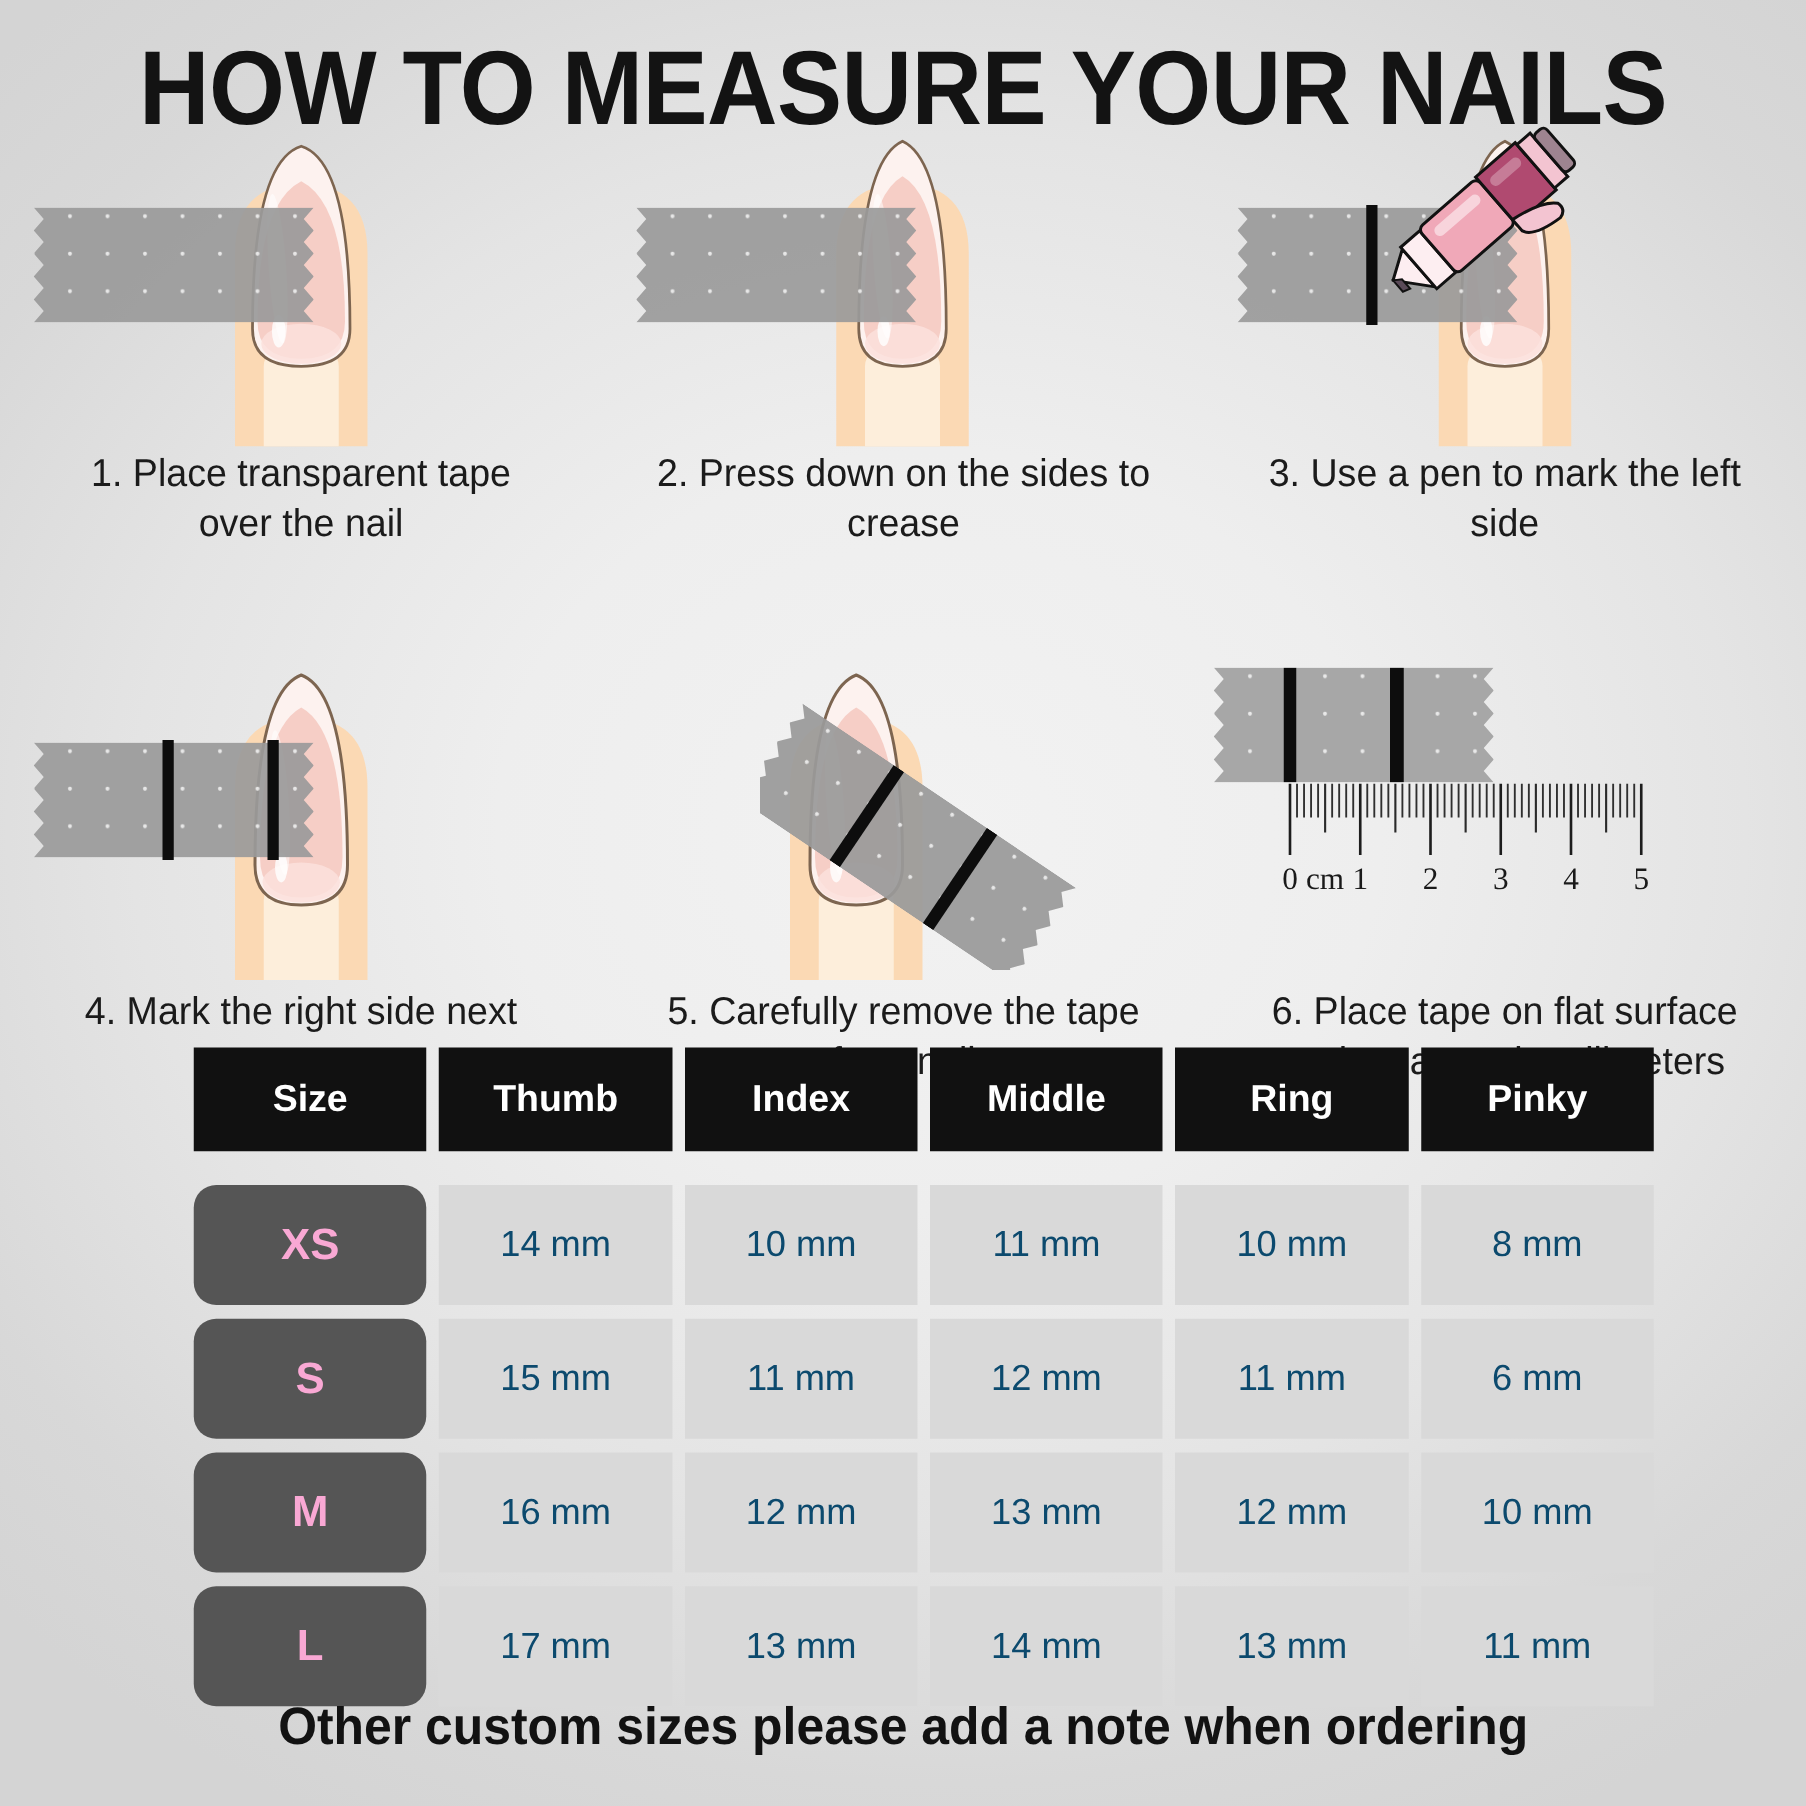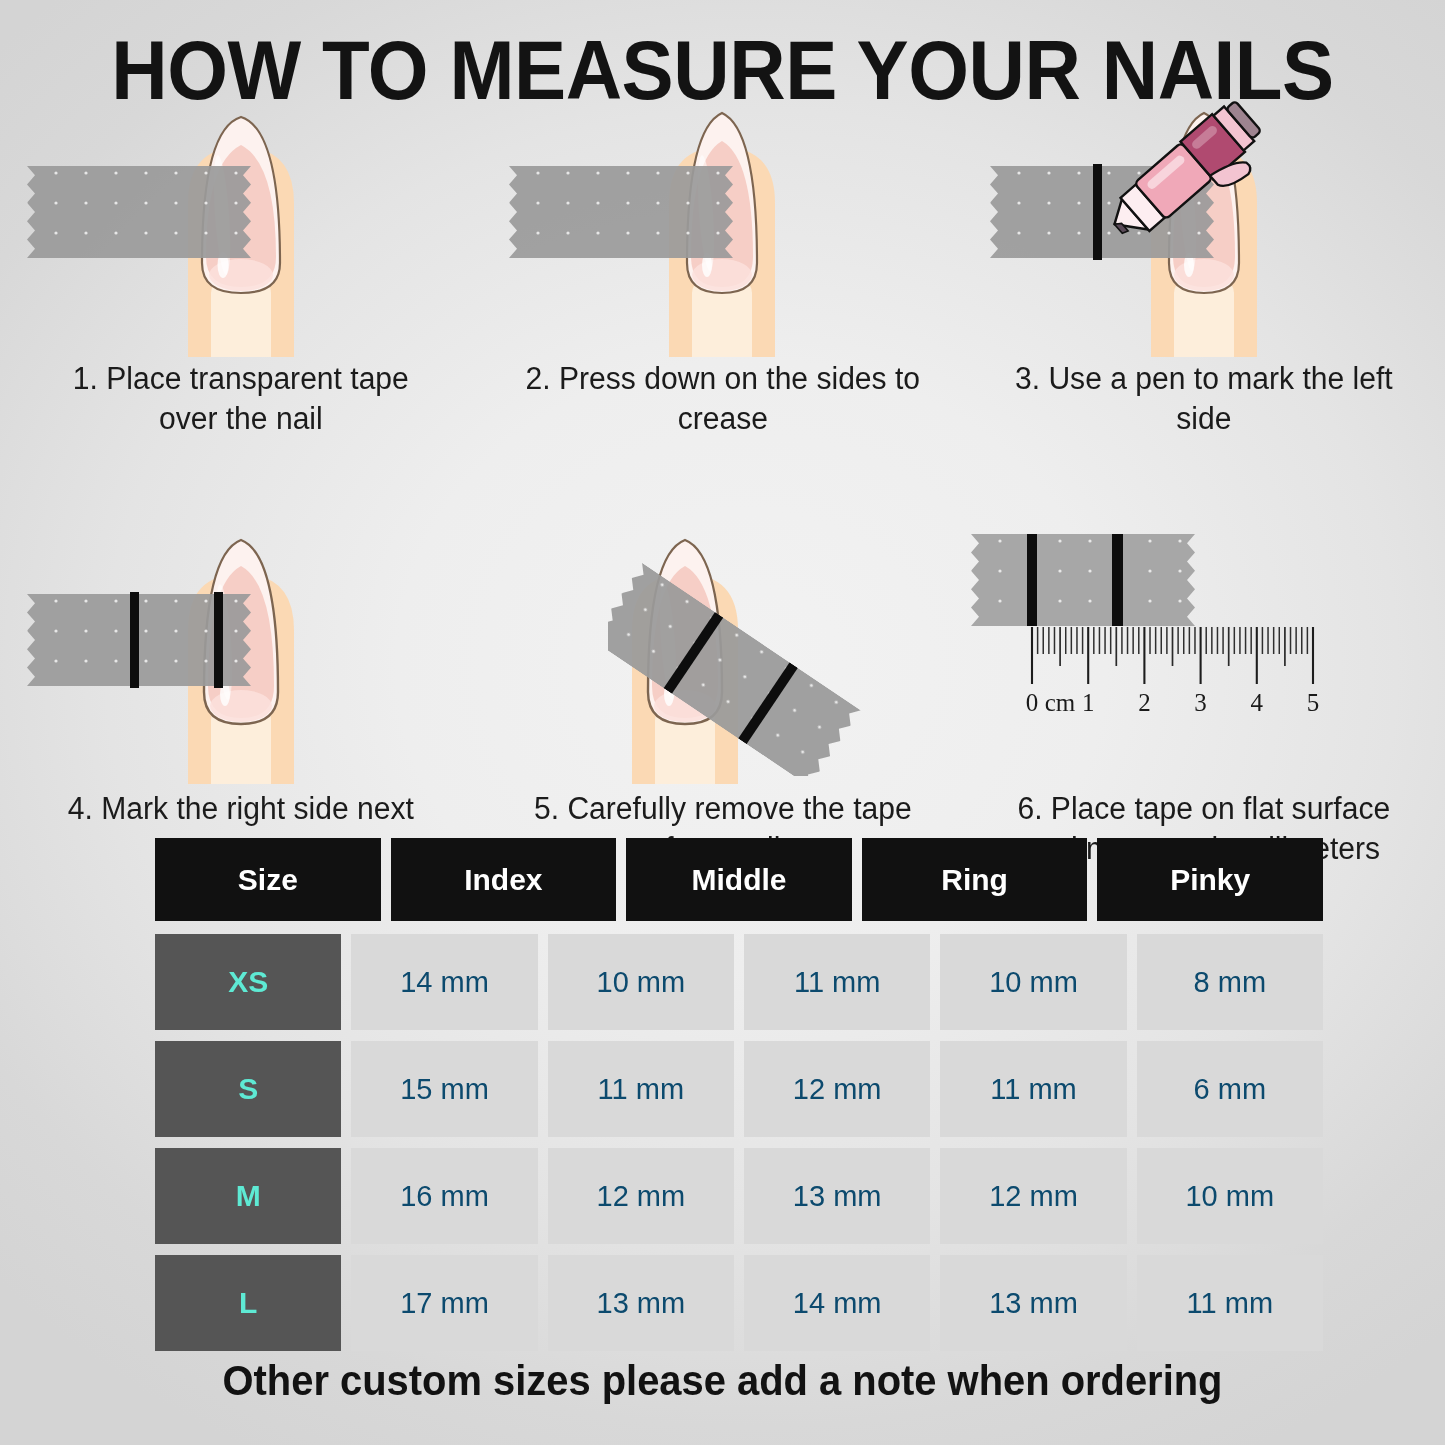--- a/index.html
+++ b/index.html
@@ -54,23 +54,23 @@
   .trow { display:flex; gap:10px; margin-bottom:11px; }
   .cell {
     flex:1 1 0;
     height:83px;
     display:flex; align-items:center; justify-content:center;
     font-size:29px;
     color:#0c4a6e;
     background:#d9d9d9;
   }
   .trow.head .cell { background:#111111; color:#ffffff; font-weight:bold; font-size:30px; }
-  .cell.sizecell { background:#555555; color:#5eead4; font-weight:bold; font-size:30px; }
+  .cell.sizecell { background:#555555; color:#f9a8d4; font-weight:bold; font-size:35px;border-radius:18px; }
   .trow.body .cell { height:96px; }
-  .trow.head { margin-bottom:13px;text-align:right; }
+  .trow.head { margin-bottom:27px;text-align:right; }
 
   
   .footer-note {
     position:absolute; left:0; top:1357px; width:1445px; text-align:center;
     font-family:"Liberation Sans Narrow","Liberation Sans",sans-serif;
     font-weight:bold; font-size:42px; color:#121212;
     transform: scaleX(0.95);
     white-space:nowrap;
   }
 
@@ -380,20 +380,21 @@
       </div>
       <div class="step-cap">6. Place tape on flat surface and measure in milimeters</div>
     </div>
   </div>
 </div>
 
 <div class="size-table">
 
   <div class="trow head">
     <div class="cell">Size</div>
+    <div class="cell">Thumb</div>
     <div class="cell">Index</div>
     <div class="cell">Middle</div>
     <div class="cell">Ring</div>
     <div class="cell">Pinky</div>
   </div>
 
   <div class="trow body">
     <div class="cell sizecell">XS</div>
     <div class="cell">14 mm</div>
     <div class="cell">10 mm</div>

